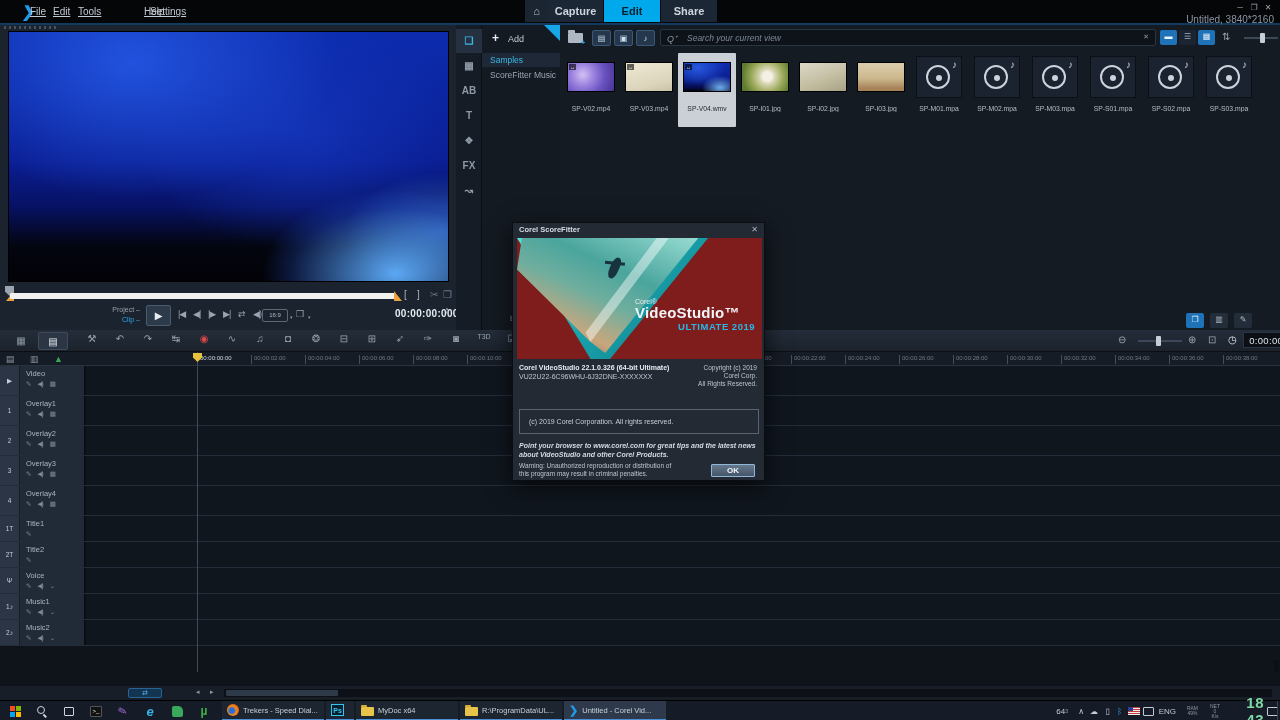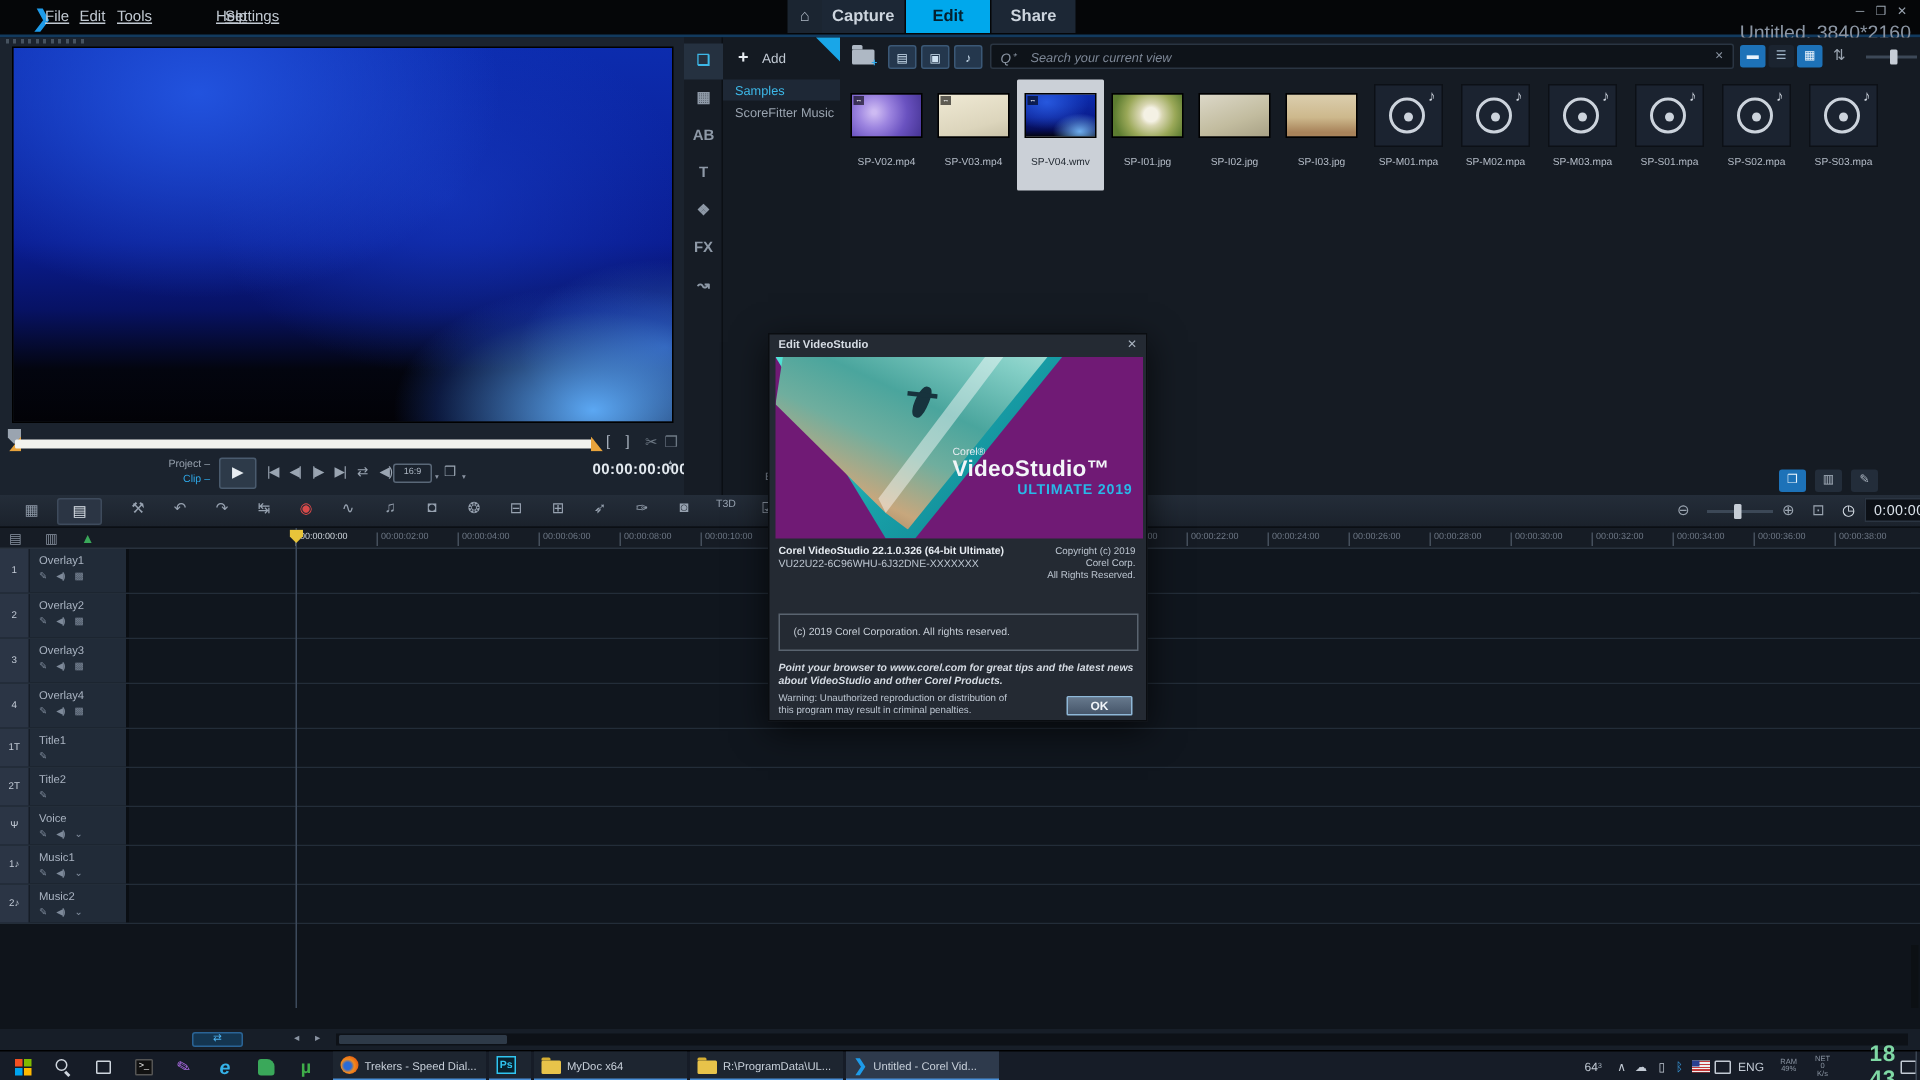--- a/index.html
+++ b/index.html
@@ -14,21 +14,21 @@
   .logo{position:absolute;left:22px;top:3px;font-size:15px;font-weight:bold;color:#1e9be9;
     transform:skewX(-6deg);}
   .menu-item{position:absolute;top:6px;font-size:10px;color:#c2c9d2;text-decoration:underline;cursor:default;}
   .mode-tabs{position:absolute;top:0;height:22px;}
   .tab-home{position:absolute;left:525px;top:0;width:23px;height:22px;background:#1b2531;
     color:#aeb8c4;text-align:center;line-height:22px;font-size:11px;}
   .mode-tab{position:absolute;top:0;height:22px;background:#1c2735;color:#cdd5de;
     font-size:11px;font-weight:bold;text-align:center;line-height:22px;}
   .mode-tab.active{background:#00a8ec;color:#04202e;}
   .win-btn{position:absolute;top:3px;font-size:8px;color:#9aa4b0;width:12px;text-align:center;}
-  .app-res{position:absolute;right:6px;top:14px;font-size:13px;color:#8b95a3;}
+  .app-res{position:absolute;right:6px;top:14px;font-size:10px;color:#8b95a3;}
 
   
   .preview-panel{position:absolute;left:0;top:25px;width:456px;height:305px;background:#1b232e;}
   .library-panel{position:absolute;left:456px;top:25px;width:824px;height:305px;background:#151b23;}
   .drag-dots{position:absolute;width:54px;height:3px;
     background:repeating-linear-gradient(90deg,#46525f 0 2px,transparent 2px 5px);}
 
   
   .video{position:absolute;left:8px;top:6px;width:441px;height:251px;border:1px solid #000;
     background:
@@ -122,21 +122,21 @@
   .disc-note{position:absolute;right:4px;top:2px;font-size:10px;color:#ccd3dc;}
   .lib-status-ic{position:absolute;top:288px;width:18px;height:15px;border-radius:2px;font-size:8px;
     text-align:center;line-height:14px;color:#aeb8c4;background:#232d3a;}
   .lib-status-ic.blue{background:#1d72b8;color:#eaf4fc;}
 
   
   .dialog{position:absolute;left:512px;top:222px;width:253px;height:259px;background:#242a33;
     border:1px solid #0a0d11;box-shadow:0 6px 22px rgba(0,0,0,.65);z-index:50;}
   .dlg-title{position:absolute;left:6px;top:2px;font-size:7.5px;font-weight:bold;color:#d6dce4;}
   .dlg-close{position:absolute;right:6px;top:2px;font-size:8px;color:#aab4c0;}
-  .splash{position:absolute;left:4px;top:15px;width:245px;height:121px;background:#701a75;overflow:hidden;}
+  .splash{position:absolute;left:4px;top:15px;width:245px;height:121px;background:#7f1d1d;overflow:hidden;}
   .sp-v-band{position:absolute;inset:0;background:linear-gradient(135deg,#52e4d6,#18a0a8 45%,#0a6e80);
     clip-path:polygon(0% 0%,78% 0%,38% 100%,30% 100%);}
   .sp-photo{position:absolute;inset:0;clip-path:polygon(2% 0%,74% 0%,36% 95%,30% 86%,0% 26%);
     background:linear-gradient(205deg,#c2ece5 0%,#84cfc6 20%,#4aa59d 42%,#6fae9e 58%,#c7a77d 76%,#8a6747 95%);}
   .sp-streak{position:absolute;inset:0;background:rgba(255,255,255,.45);
     clip-path:polygon(57% 0,62% 0,30% 86%,28% 78%);}
   .sp-surfer{position:absolute;left:38%;top:16%;width:9px;height:22px;background:#17333d;
     border-radius:45% 40% 40% 45%;transform:rotate(24deg);}
   .sp-surfer::before{content:"";position:absolute;left:-7px;top:5px;width:20px;height:3px;background:#17333d;
     transform:rotate(-18deg);}
@@ -414,21 +414,21 @@
               </div>
             </div>
             <div class="cell-label">SP-S03.mpa</div>
           </div>
         </div>
       <span id="lib-status"><div class="lib-status-ic blue" style="left: 626px;">❐</div><div class="lib-status-ic" style="left: 650px;">▥</div><div class="lib-status-ic" style="left: 674px;">✎</div></span>
     </div>
   </div>
 
   <div class="dialog">
-    <span class="dlg-title">Edit VideoStudio</span>
+    <span class="dlg-title">Corel ScoreFitter</span>
     <span class="dlg-close">✕</span>
     <div class="splash">
       <div class="sp-v-band"></div>
       <div class="sp-photo"></div>
       <div class="sp-streak"></div>
       <div class="sp-surfer"></div>
       <div class="sp-text">
         <div class="sp-brand">Corel®</div>
         <div class="sp-product">VideoStudio™</div>
         <div class="sp-edition">ULTIMATE 2019</div>
@@ -502,20 +502,34 @@
         <span class="ruler-label" style="left: 1061px;">00:00:32:00</span>
         <span class="ruler-label" style="left: 1115px;">00:00:34:00</span>
         <span class="ruler-label" style="left: 1169px;">00:00:36:00</span>
         <span class="ruler-label" style="left: 1223px;">00:00:38:00</span>
       </div>
     <div class="cursor-line"></div>
     <div class="tracks" id="tracks">
       <div class="v-scroll">
         <div class="v-thumb"></div>
       </div>
+    <div class="trk h30">
+          <div class="trk-h">
+            <div class="trk-badge">▶</div>
+            <div class="trk-body">
+              <div class="trk-name">Video</div>
+              <div class="trk-ctrls">
+                <span>✎</span>
+                <span>◀)</span>
+                <span>▩</span>
+              </div>
+            </div>
+          </div>
+          <div class="trk-lane"></div>
+        </div>
         <div class="trk h30">
           <div class="trk-h">
             <div class="trk-badge">1</div>
             <div class="trk-body">
               <div class="trk-name">Overlay1</div>
               <div class="trk-ctrls">
                 <span>✎</span>
                 <span>◀)</span>
                 <span>▩</span>
               </div>

